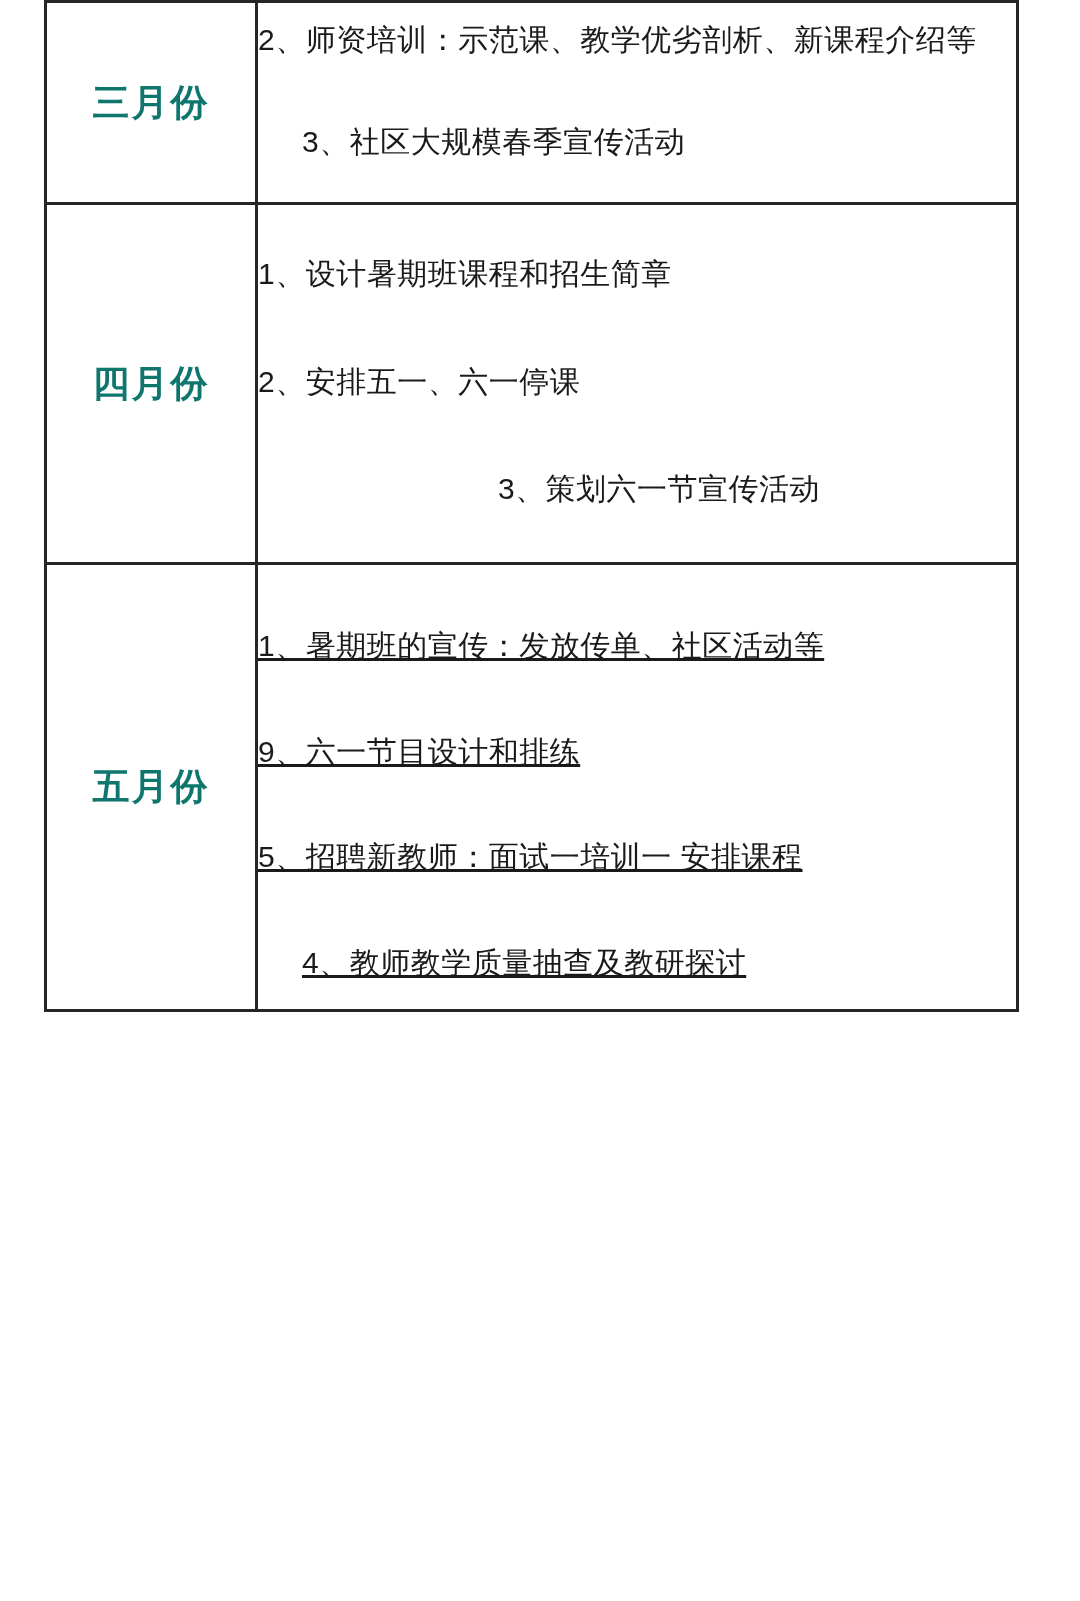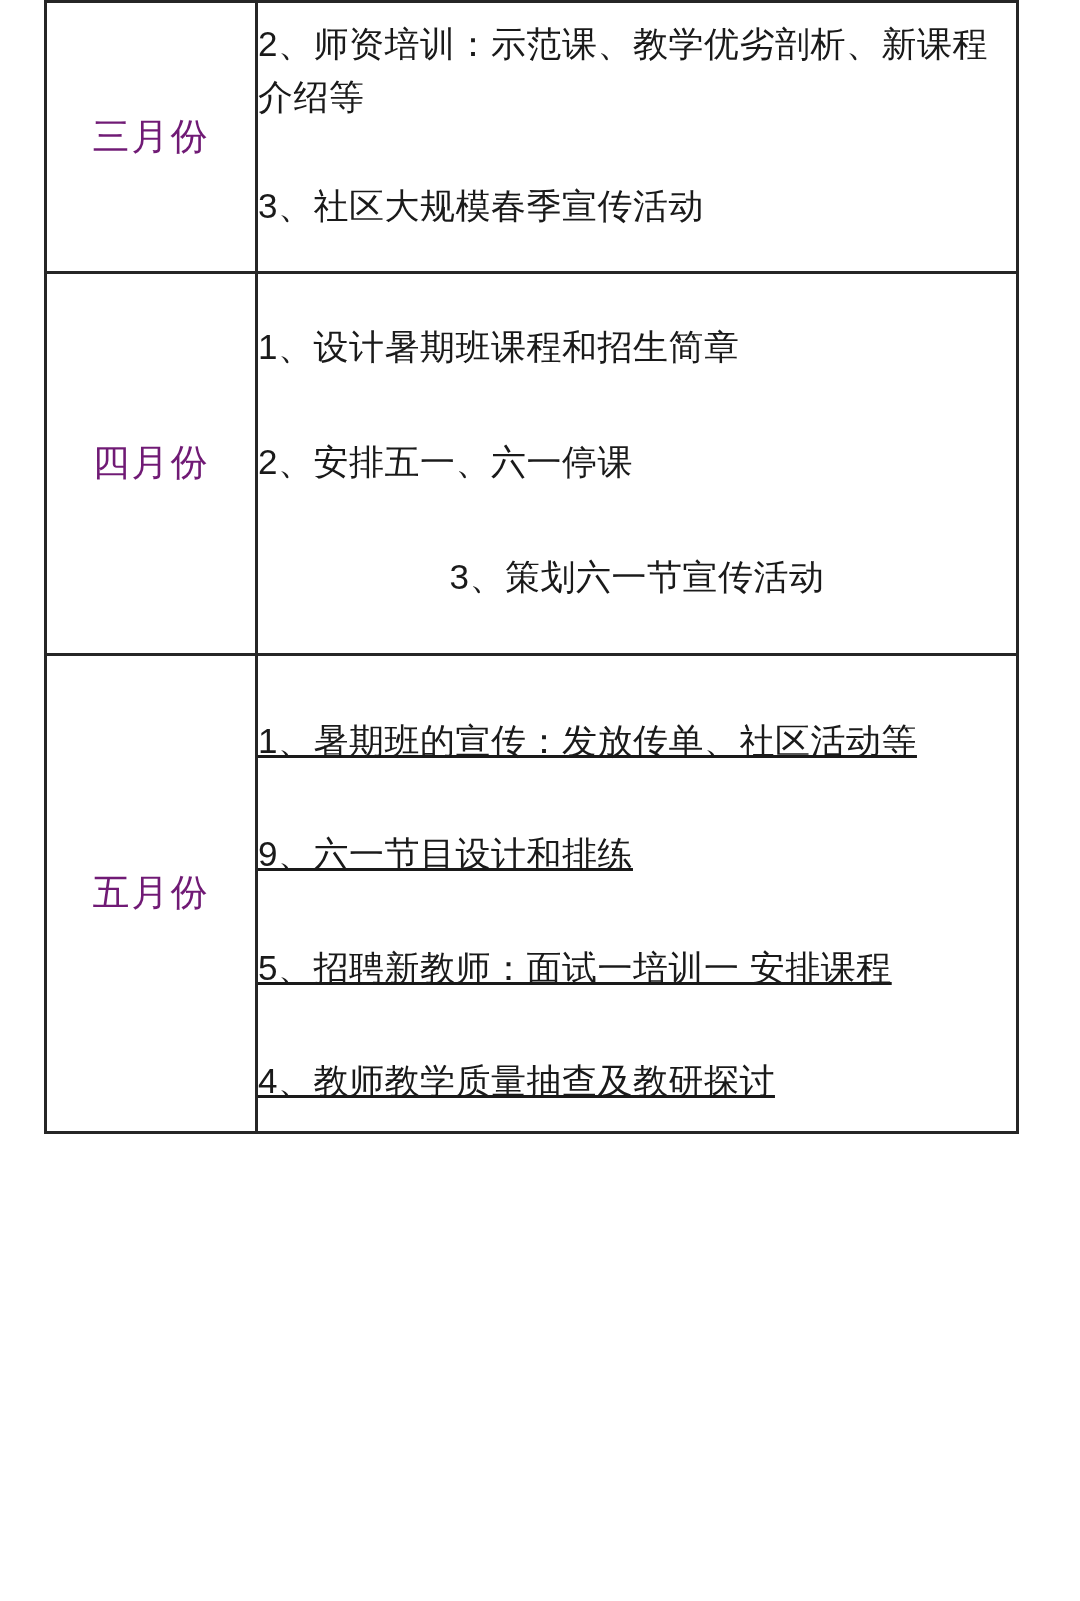--- a/index.html
+++ b/index.html
@@ -34,37 +34,38 @@
   
   .col-month {
     width: 208px;
     text-align: center;
   }
   .col-content {
     width: 758px;
   }
   .month-label {
     font-size: 37px;
-    font-weight: normal;
+    font-weight: bold;
     letter-spacing: 2px;
-    color: #701a75;
+    color: #0f766e;
     line-height: 1.3;
   }
   .content-cell {
     padding: 18px 26px 18px 22px;
   }
   .item {
-    font-size: 35px;
+    font-size: 30px;
     line-height: 1.52;
     color: #1a1a1a;
     margin: 0 0 44px 0;
     letter-spacing: 0.5px;
   }
   .item:last-child {
     margin-bottom: 0;
+    padding-left: 44px;
   }
   
   .row-march .content-cell { padding-top: 14px; padding-bottom: 30px; }
   .row-march .item { margin-bottom: 56px; }
   .row-march .item:last-child { margin-bottom: 8px; }
 
   .row-april .content-cell { padding-top: 46px; padding-bottom: 50px; margin-top: 35px; }
   .row-april .item { margin-bottom: 62px; }
   .row-april .item:last-child { margin-bottom: 0; text-align: center; }
 

